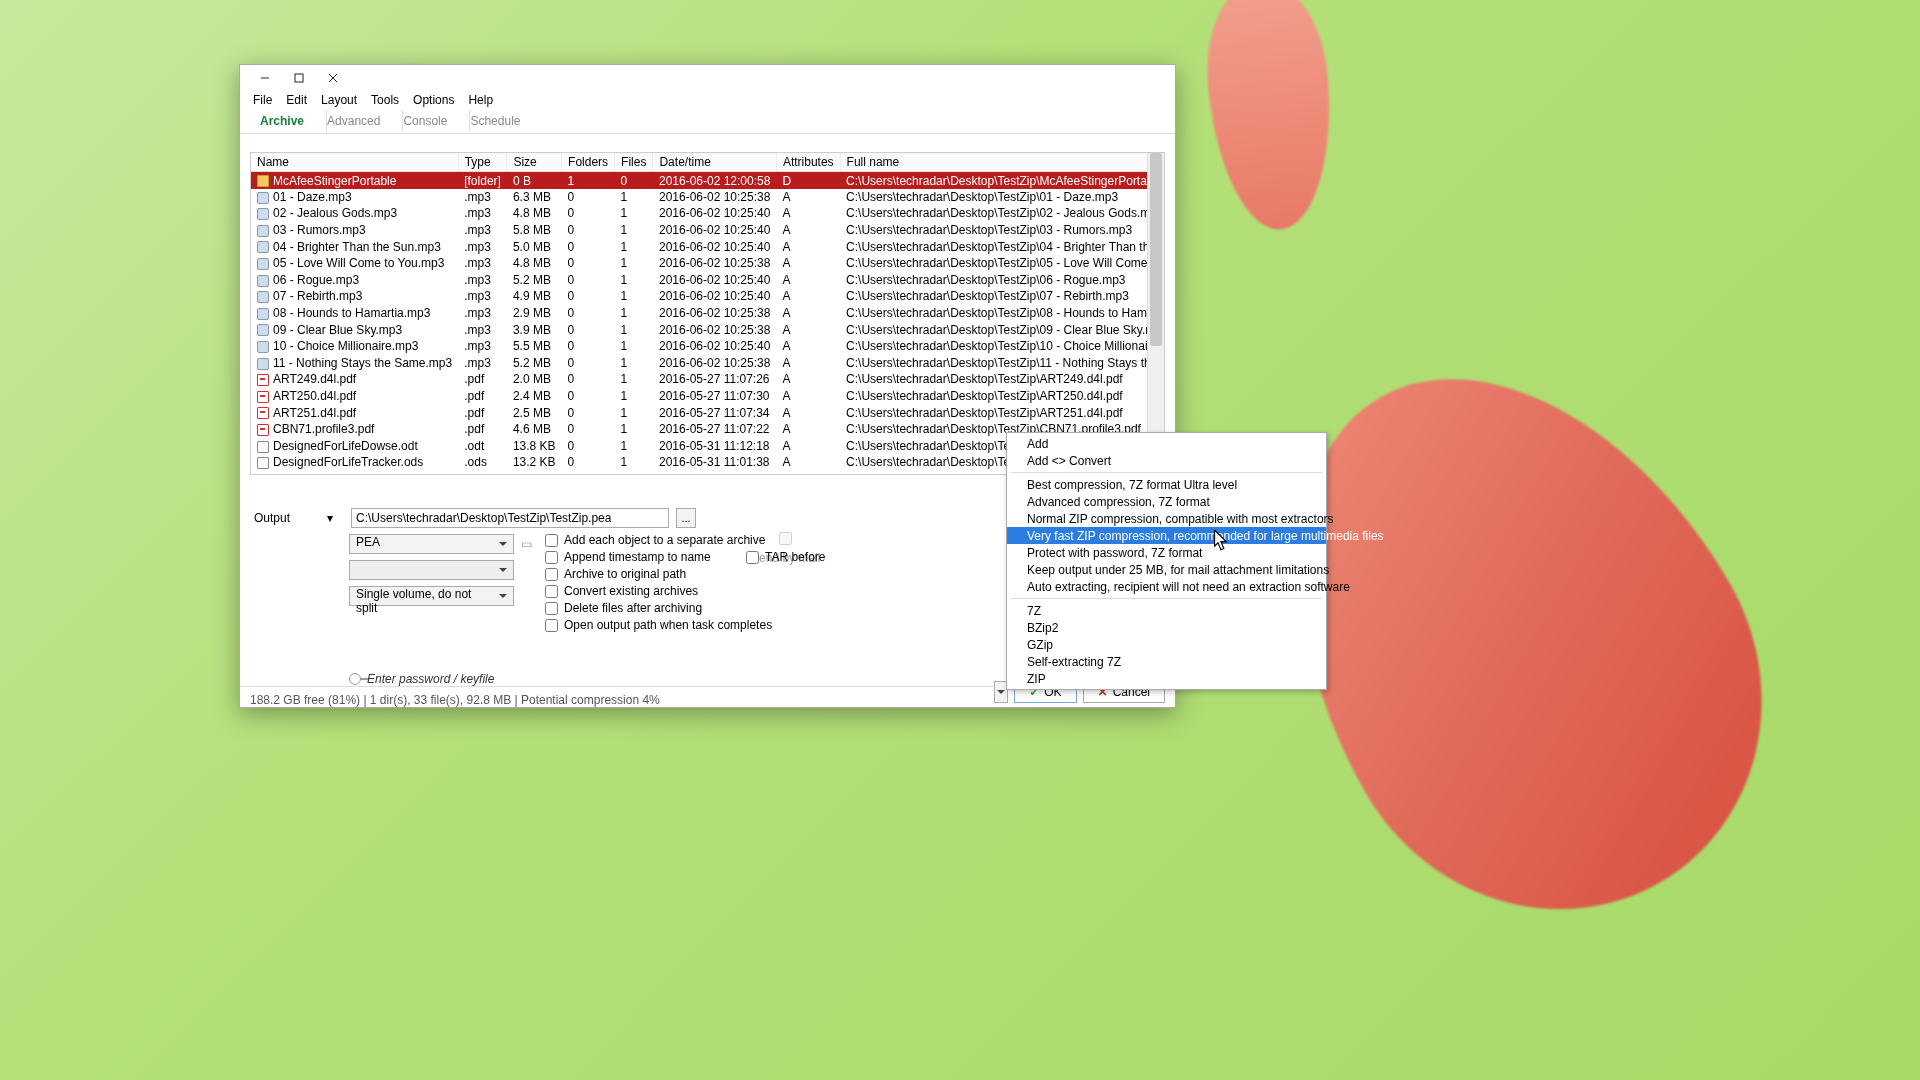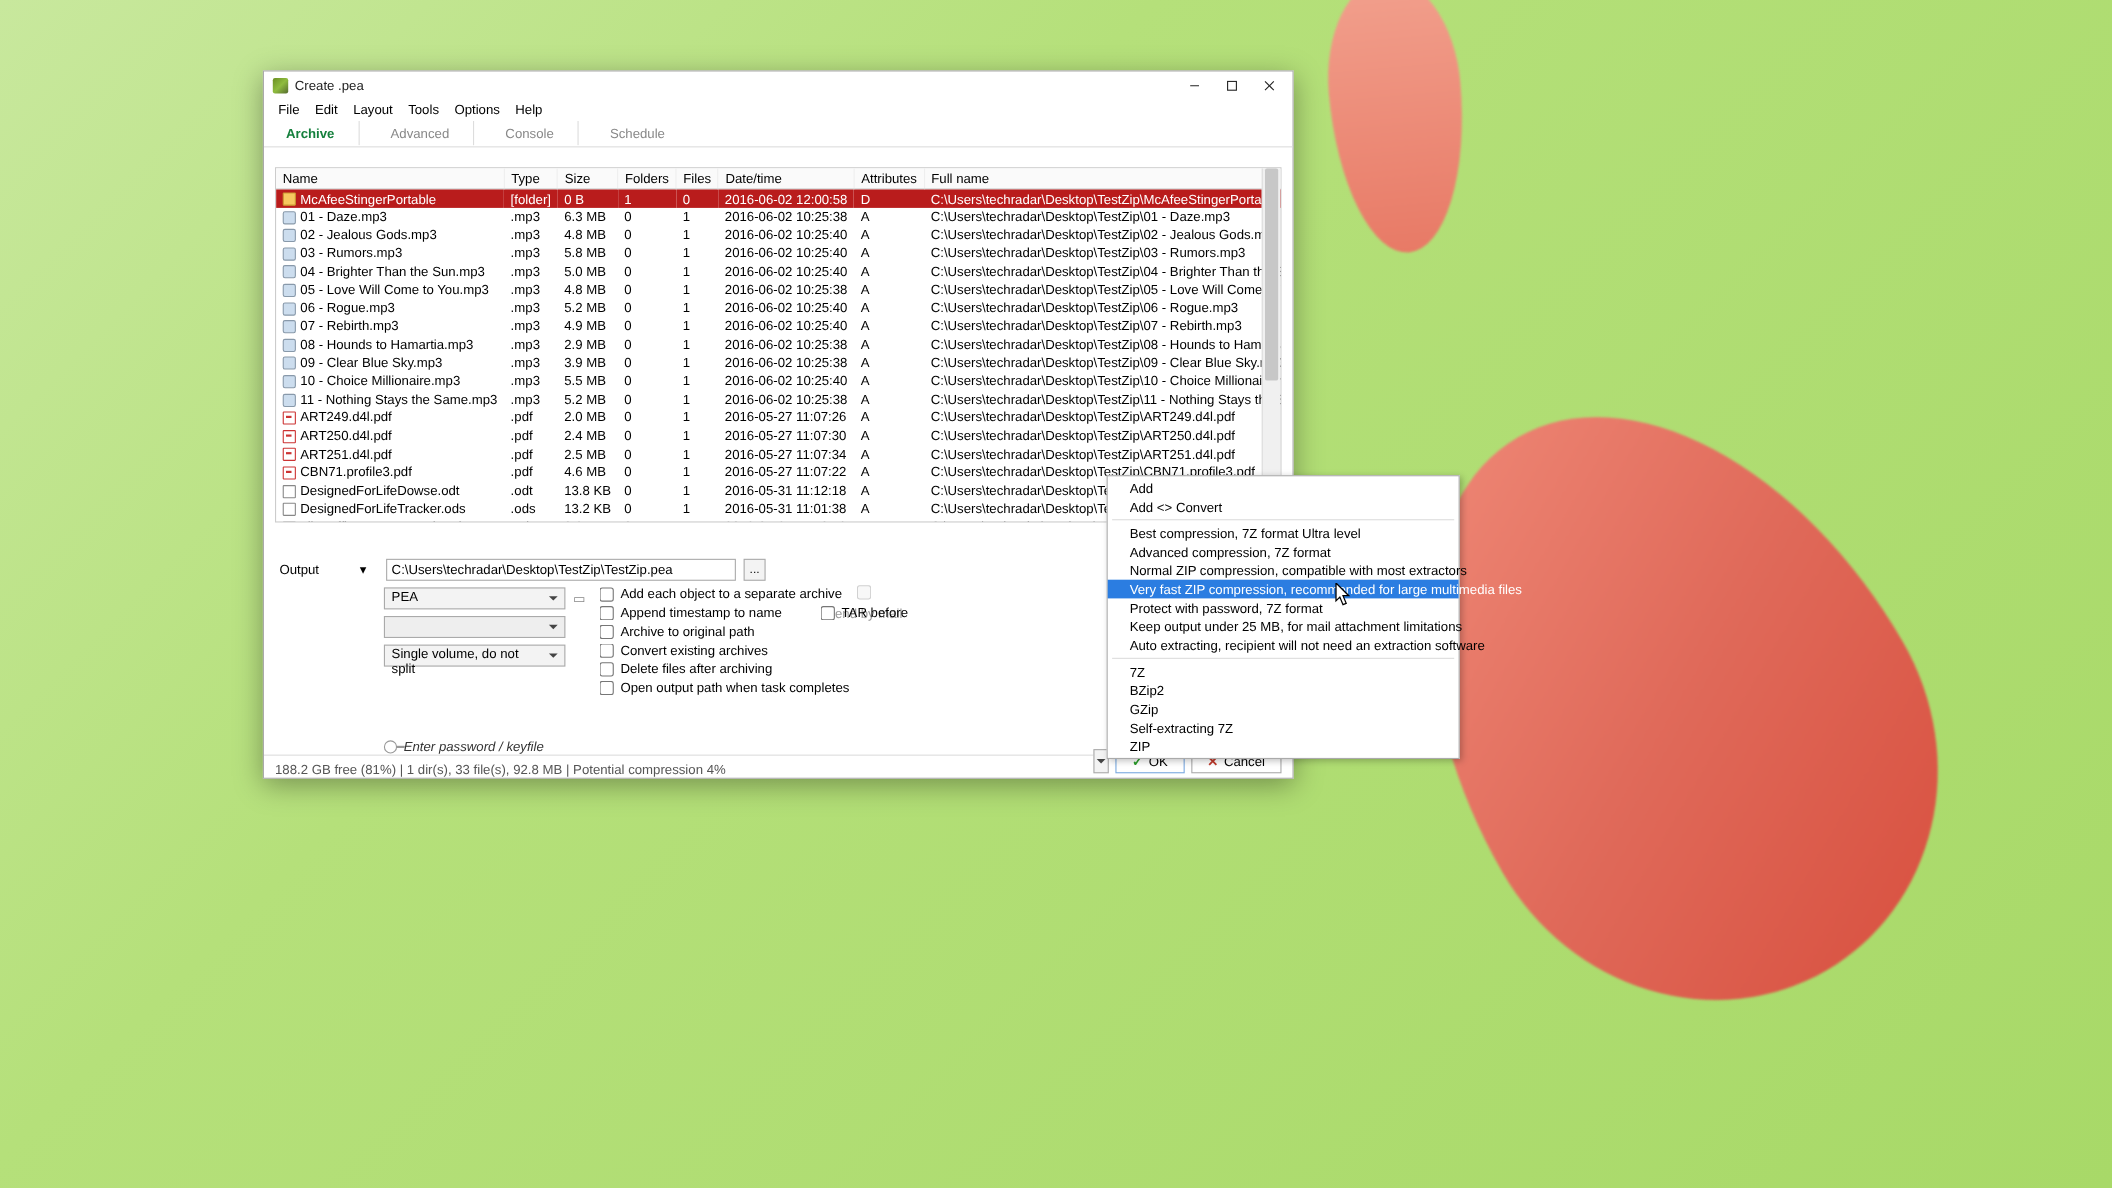--- a/index.html
+++ b/index.html
@@ -18,21 +18,21 @@
   .titlebar .title { flex:1; display:flex; align-items:center; gap:6px; }
   .app-icon { width:14px; height:14px; background:linear-gradient(135deg,#6b8e23 0%,#8fbc3f 50%,#556b2f 100%); border-radius:2px; }
   .win-btns { display:flex; }
   .win-btn { width:34px; height:24px; display:flex; align-items:center; justify-content:center; cursor:default; }
   .win-btn svg { width:10px; height:10px; stroke:#222; stroke-width:1; fill:none; }
   .menubar { height:20px; display:flex; align-items:center; padding:0 6px; font-size:12px; gap:0; }
   .menubar span { padding:2px 7px; cursor:default; }
   .tabbar { height:26px; display:flex; align-items:center; padding:0 6px; font-size:12px; border-bottom:1px solid #ddd; gap:8px; }
   .tab { padding:4px 14px; color:#888; cursor:default; }
   .tab.active { color:#15803d; font-weight:700; }
-  .tab.sep { border-left:1px solid #ddd; padding-left:28px; }
+  .tab.sep { border-left:1px solid #ddd; padding-left:0; }
   .listwrap { position:relative; margin:18px 10px 0 10px; border:1px solid #ccc; height:334px; overflow:hidden; }
   .list-scroll { position:absolute; right:0; top:0; width:17px; height:100%; background:#f0f0f0; border-left:1px solid #ddd; }
   .list-scroll .thumb { position:absolute; top:0; left:2px; right:2px; height:60%; background:#c7c7c7; border-radius:2px; }
   .list-scroll .arrow { position:absolute; left:0; right:0; height:17px; display:flex; align-items:center; justify-content:center; font-size:9px; color:#555; }
   .list-scroll .up { top:0; } .list-scroll .down { bottom:0; }
   table { border-collapse:collapse; width:calc(100% - 17px); font-size:12px; }
   thead th { text-align:left; font-weight:400; padding:2px 6px; background:#fafafa; border-bottom:1px solid #ddd; border-right:1px solid #eee; height:18px; white-space:nowrap; }
   tbody td { padding:1px 6px; white-space:nowrap; height:16.6px; }
   tbody tr.selected td { background:#b91c1c; color:#fff; }
   .ficon { display:inline-block; width:12px; height:12px; margin-right:4px; vertical-align:middle; }
@@ -76,24 +76,20 @@
   .col-name{width:194px} .col-type{width:38px} .col-size{width:40px} .col-folders{width:36px}
   .col-files{width:24px} .col-date{width:85px} .col-attr{width:46px}
 </style>
 </head>
 <body>
 
 <div class="petal-bg"></div>
 
 <div class="window">
   <div class="titlebar">
-    <div class="title">
-      <span class="app-icon"></span>
-      <span>Create .pea</span>
-    </div>
     <div class="win-btns">
       <div class="win-btn">
           <svg viewBox="0 0 10 10">
             <line x1="1" y1="5" x2="9" y2="5"></line>
           </svg>
         </div>
       <div class="win-btn">
           <svg viewBox="0 0 10 10">
             <rect x="1" y="1" width="8" height="8"></rect>
           </svg>

